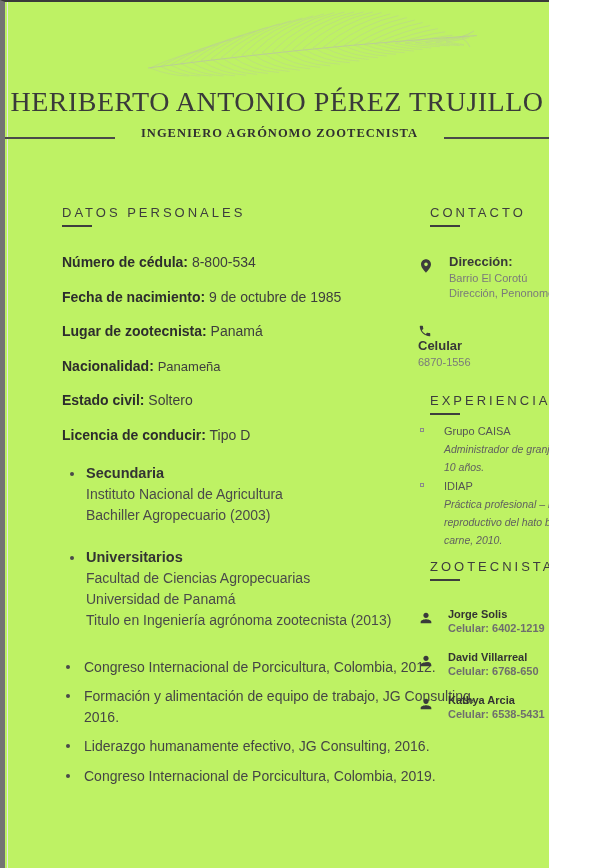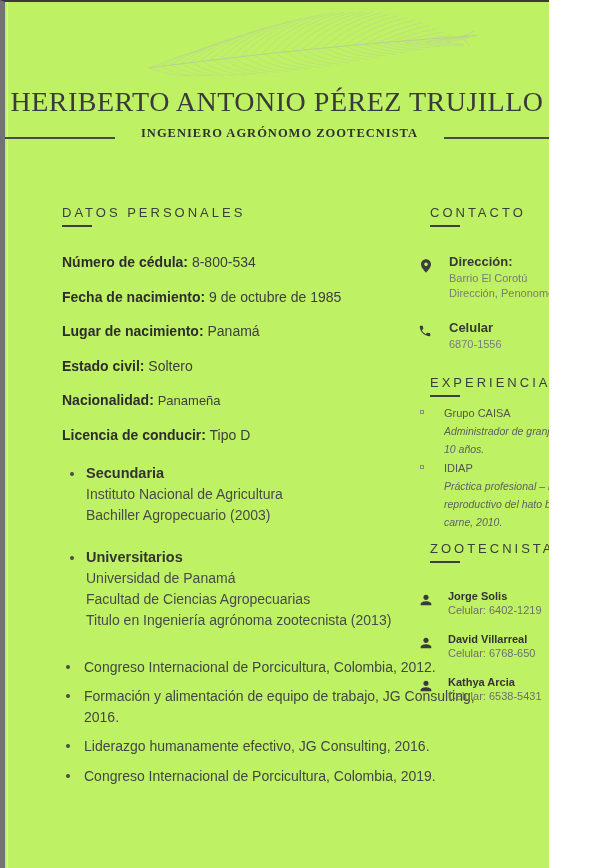--- a/index.html
+++ b/index.html
@@ -57,38 +57,38 @@
   .certs .sec-h { margin-left:6px; }
   .cert-list { margin-top:11px; }
   .cert-item { position:relative; padding-left:22px; font-size:14px; color:#454545; line-height:20.5px; margin-bottom:9px; width:420px; }
   .cert-item .dot-bullet { top:8px; left:4px; }
 
   
   .right-col { position:absolute; left:413px; top:203px; width:196px; }
 
   .contact-list { margin-top:27px; }
   .contact-item { display:flex; margin-bottom:20px; }
-  .contact-item:nth-child(2) { margin-bottom:11px; }
+  .contact-item:nth-child(2) { margin-bottom:11px;flex-direction:column; }
   .contact-icon { width:17px; margin-right:14px; flex:0 0 17px; padding-top:2px; color:#3d3d3d; }
   .contact-label { font-size:13px; font-weight:700; color:#383838; margin-bottom:2px; }
   .contact-line { font-size:11px; color:#7a7a7a; line-height:14.5px; }
 
   .experience { margin-top:23px; }
   .exp-list { margin-top:9px; }
   .exp-item { position:relative; padding-left:26px; margin-bottom:2px; }
   .sq-bullet { position:absolute; left:2px; top:4px; width:4px; height:4px; border:1px solid #8a8a8a; }
   .exp-company { font-size:11px; color:#555555; line-height:15px; }
   .exp-desc { font-size:10.5px; font-style:italic; color:#606060; line-height:18px; width:152px; margin-top:1px; margin-bottom:3px; }
 
   .references { margin-top:10px; }
   .ref-list { margin-top:27px; }
   .ref-item { display:flex; margin-bottom:17px; }
   .ref-icon { width:17px; margin-right:13px; flex:0 0 17px; padding-top:2px; color:#3a3a3a; }
   .ref-name { font-size:11px; font-weight:700; color:#333333; margin-bottom:2px; }
-  .ref-phone { font-size:11px; color:#6e6e6e; }
+  .ref-phone { font-size:11px; color:#6e6e6e;font-weight:bold; }
 
   svg.icon { display:block; }
 </style>
 </head>
 <body>
 
 <div class="page">
   <div class="edge-line left"></div>
   <div class="edge-line right"></div>
 
@@ -172,49 +172,49 @@
     <div class="pd-fields">
       <div class="pd-field">
         <span class="pd-label">Número de cédula:</span>
         <span class="pd-value">8-800-534</span>
       </div>
       <div class="pd-field">
         <span class="pd-label">Fecha de nacimiento:</span>
         <span class="pd-value">9 de octubre de 1985</span>
       </div>
       <div class="pd-field">
-        <span class="pd-label">Lugar de nacimiento:</span>
+        <span class="pd-label">Lugar de zootecnista:</span>
         <span class="pd-value">Panamá</span>
+      </div>
+      <div class="pd-field">
+        <span class="pd-label">Nacionalidad:</span>
+        <span class="pd-value" style="font-size:13px">Panameña</span>
       </div>
       <div class="pd-field">
         <span class="pd-label">Estado civil:</span>
         <span class="pd-value">Soltero</span>
-      </div>
-      <div class="pd-field">
-        <span class="pd-label">Nacionalidad:</span>
-        <span class="pd-value" style="font-size:13px">Panameña</span>
       </div>
       <div class="pd-field">
         <span class="pd-label">Licencia de conducir:</span>
         <span class="pd-value">Tipo D</span>
       </div>
     </div>
 
     <div class="studies">
       <div class="study-item">
         <span class="dot-bullet"></span>
         <div class="study-title">Secundaria</div>
         <div class="study-line">Instituto Nacional de Agricultura</div>
         <div class="study-line">Bachiller Agropecuario  (2003)</div>
       </div>
       <div class="study-item">
         <span class="dot-bullet"></span>
         <div class="study-title">Universitarios</div>
+        <div class="study-line">Facultad de Ciencias Agropecuarias</div>
         <div class="study-line">Universidad de Panamá</div>
-        <div class="study-line">Facultad de Ciencias Agropecuarias</div>
         <div class="study-line">Titulo en Ingeniería agrónoma zootecnista (2013)</div>
       </div>
     </div>
 
     <div class="certs">
       <div class="cert-list">
         <div class="cert-item">
           <span class="dot-bullet"></span>
           <span>Congreso Internacional de Porcicultura, Colombia, 2012.</span>
         </div>

